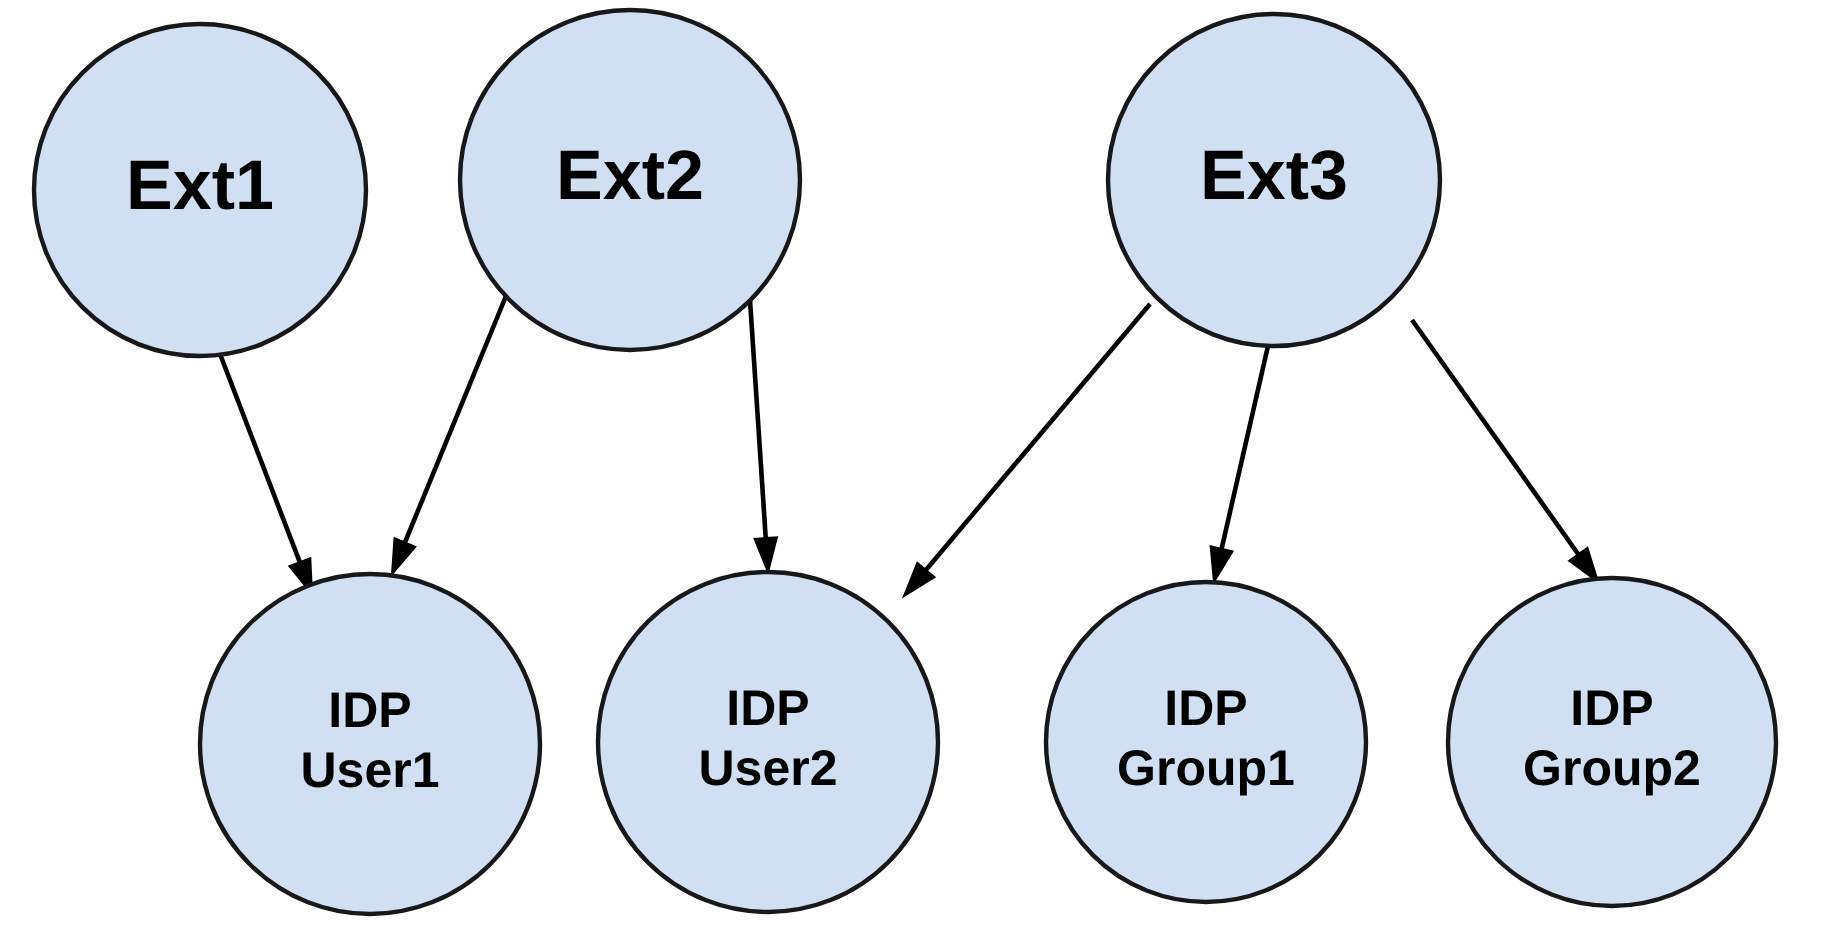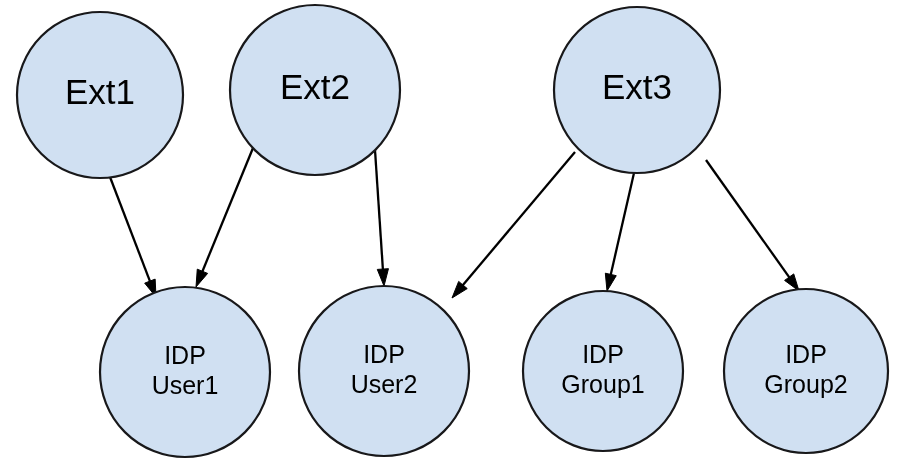--- a/index.html
+++ b/index.html
@@ -12,20 +12,21 @@
     width: 914px;
     height: 470px;
     overflow: hidden;
     font-family: "Liberation Sans", sans-serif;
   }
   #diagram-root {
     position: relative;
     width: 914px;
     height: 470px;
     background: #ffffff;
+    font-weight: bold;
   }
   svg#graph-canvas {
     display: block;
     width: 914px;
     height: 470px;
   }
   .node-shape {
     stroke: #18181a;
     stroke-width: 2.2;
   }

